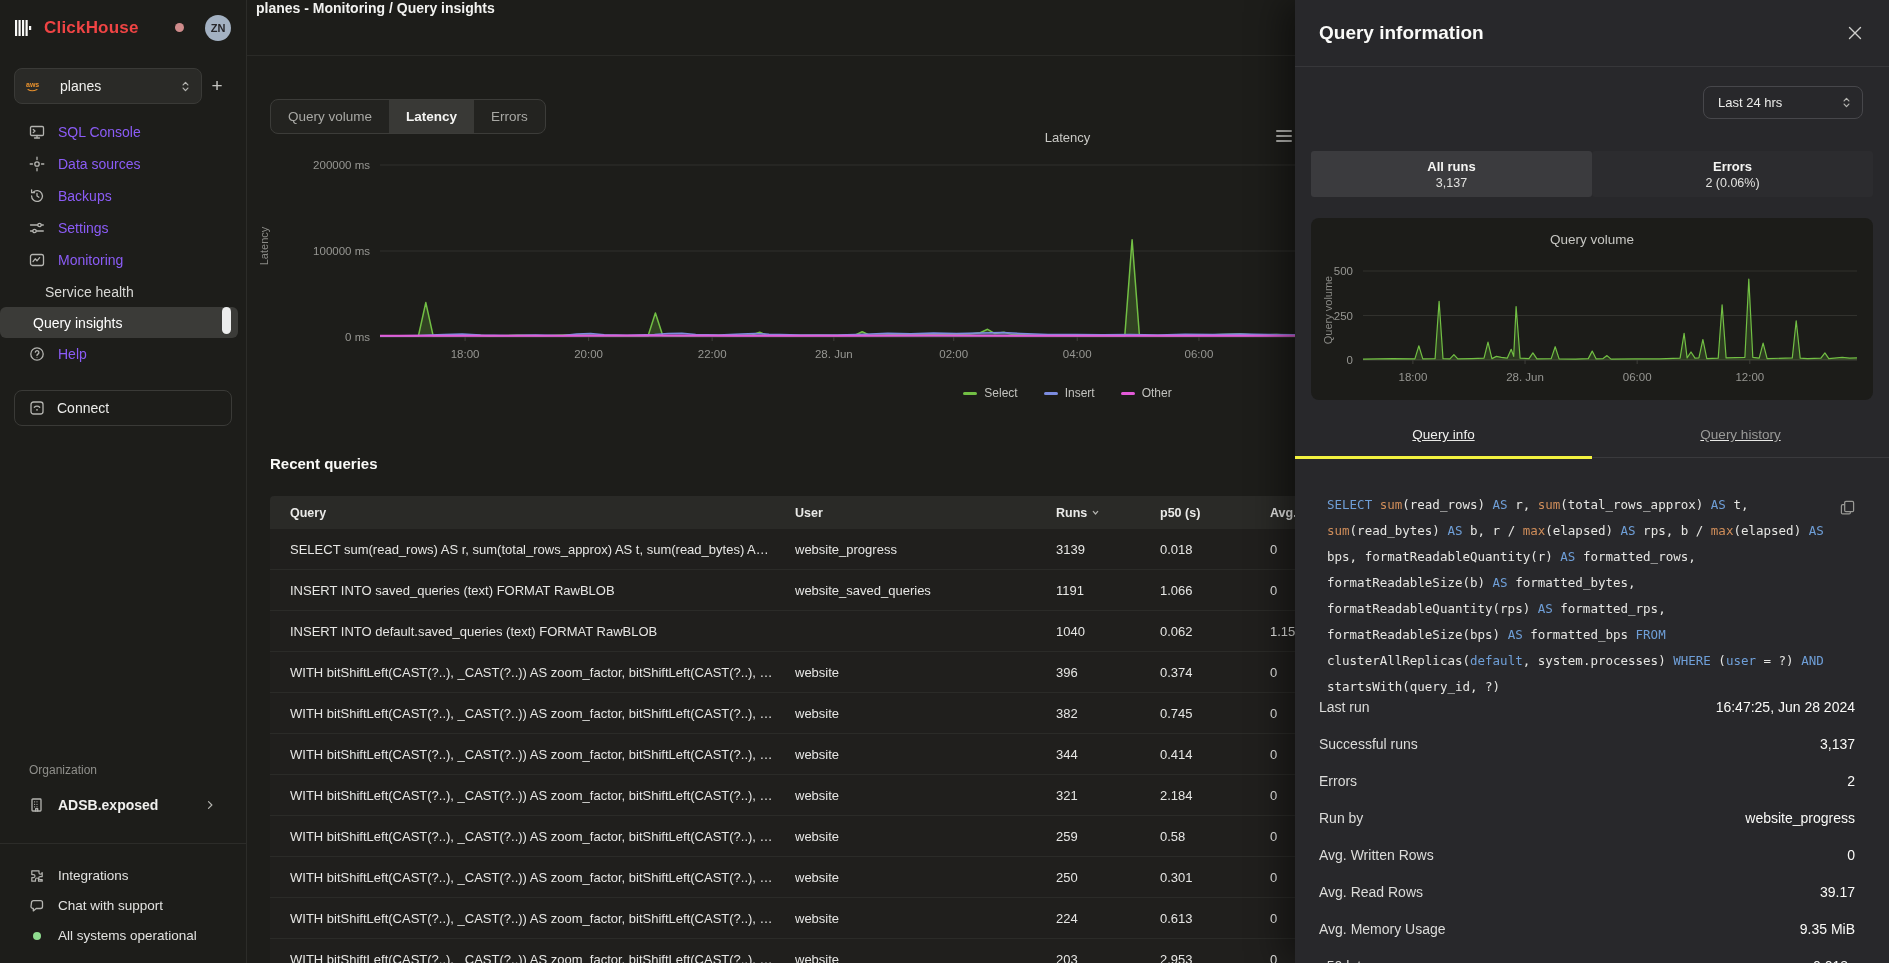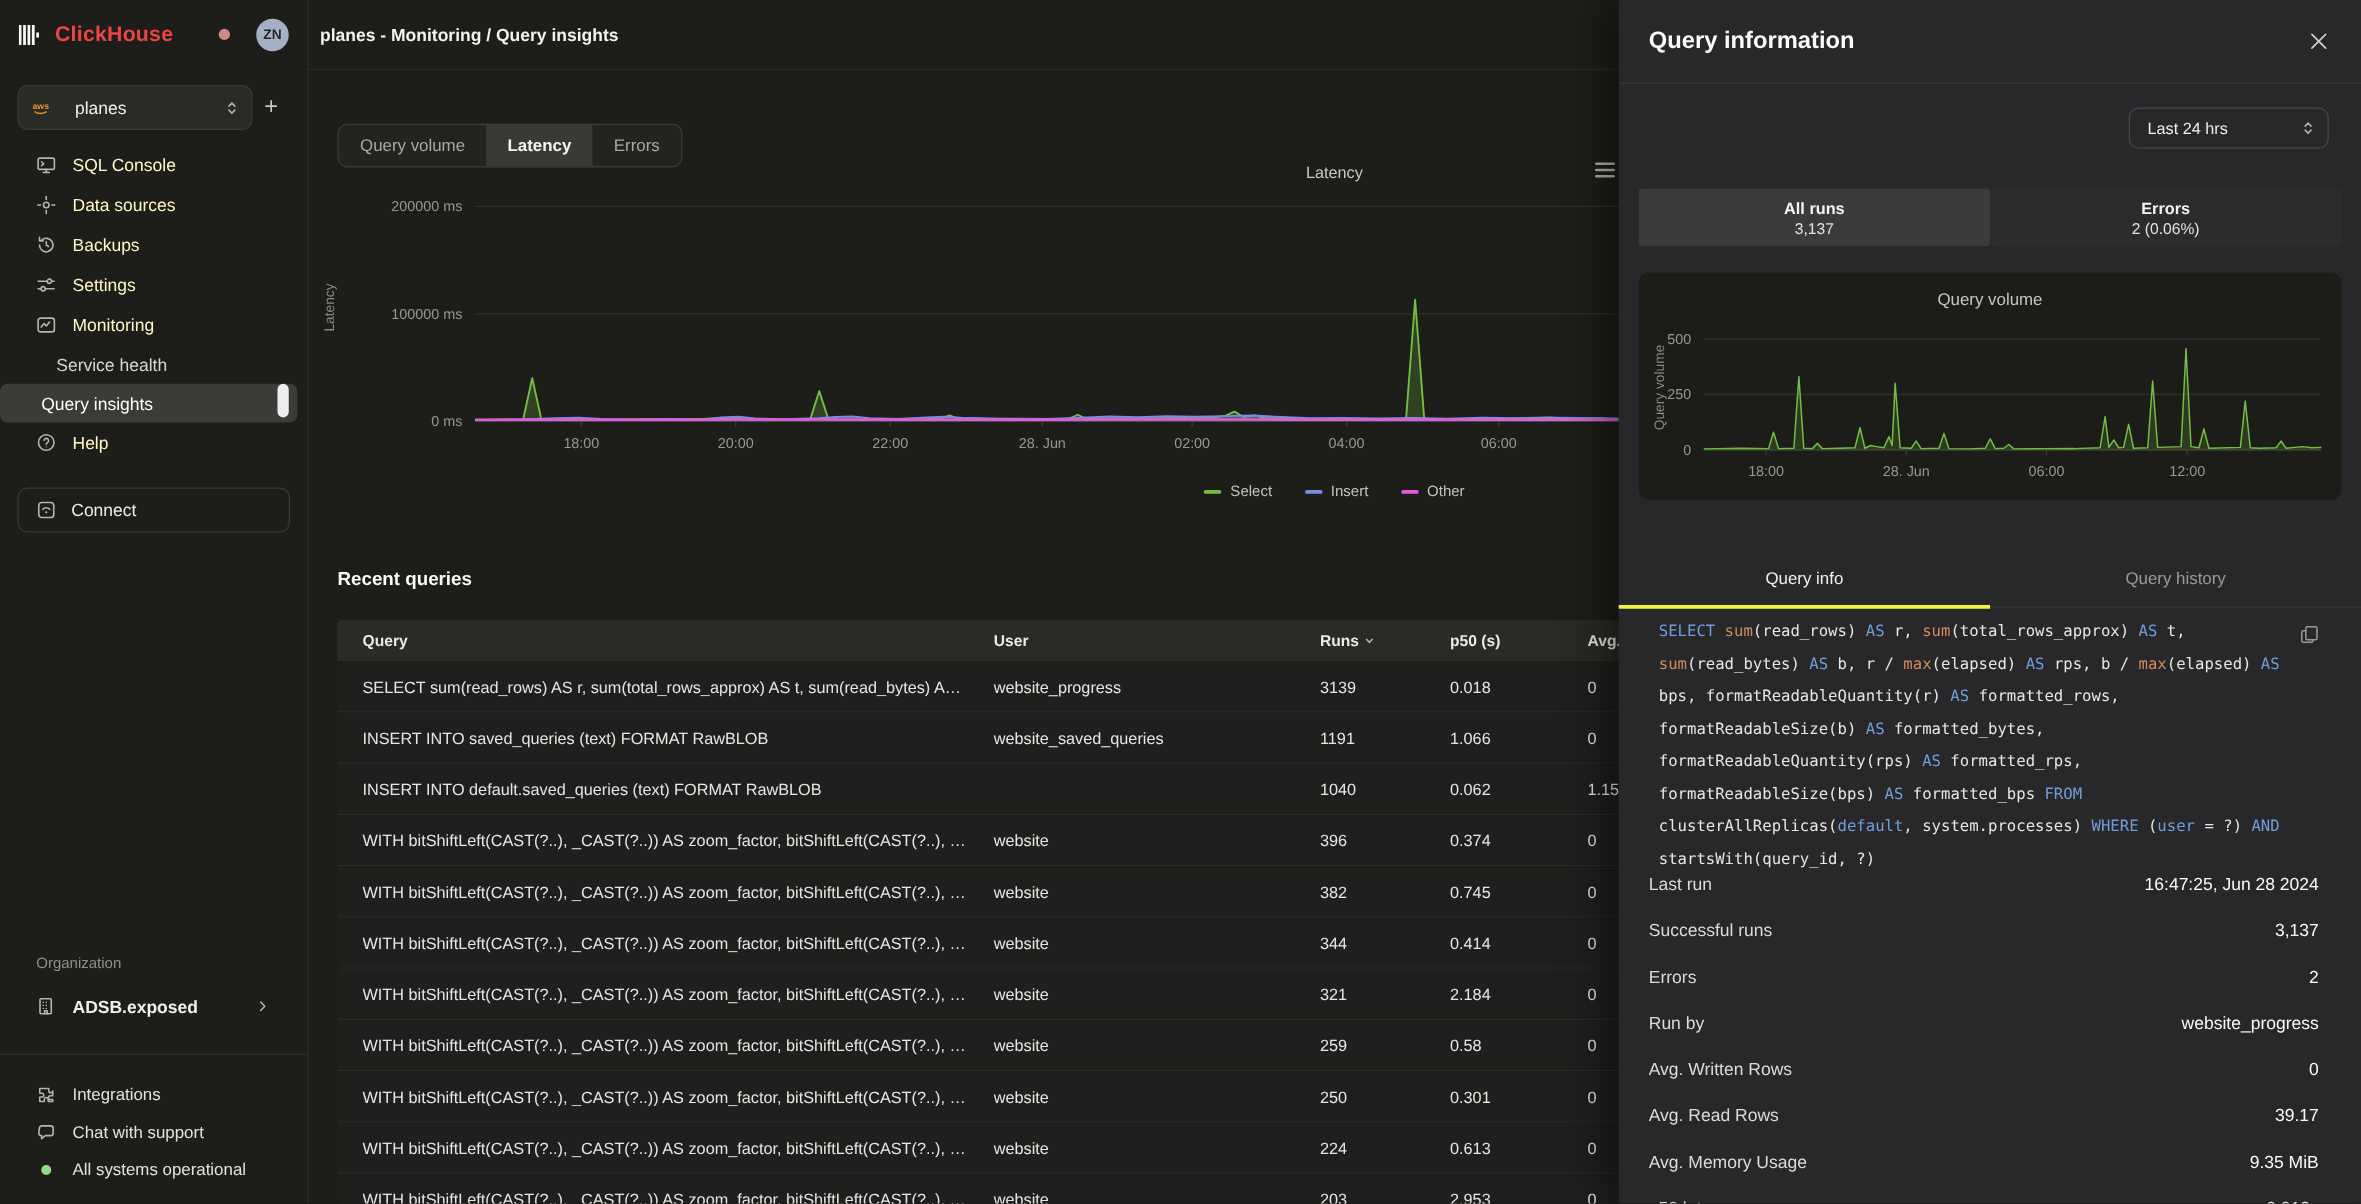--- a/index.html
+++ b/index.html
@@ -14,42 +14,42 @@
   .logo-text{font-size:17px;font-weight:700;color:#ef4444;letter-spacing:.2px;}
   .notif-dot{width:9px;height:9px;border-radius:50%;background:#cf8b8b;margin-left:auto;}
   .avatar{width:26px;height:26px;border-radius:50%;background:#a3b1c2;color:#26262a;
           font-size:11px;font-weight:700;display:flex;align-items:center;justify-content:center;margin-left:21px;}
   .project-row{display:flex;align-items:center;margin:13px 14px 12px 14px;}
   .project-select{flex:1;height:34px;background:#2a2a27;border:1px solid #3a3a37;border-radius:8px;
                   display:flex;align-items:center;padding:0 10px;gap:17px;cursor:pointer;}
   .project-name{flex:1;font-size:14px;color:#f0f0ee;}
   .plus-btn{width:30px;text-align:center;font-size:19px;color:#c5c5c1;cursor:pointer;line-height:30px;}
   .nav{margin-top:6px;}
-  .nav-item{height:32px;display:flex;align-items:center;padding-left:29px;gap:13px;cursor:pointer;color:#fef9c3;}
+  .nav-item{height:32px;display:flex;align-items:center;padding-left:29px;gap:13px;cursor:pointer;color:#8b5cf6;}
   .nav-item .ic{width:16px;height:16px;color:#b4b4b0;flex:0 0 16px;}
   .nav-sub{height:31px;display:flex;align-items:center;padding-left:45px;cursor:pointer;color:#d8d8d5;}
   .nav-sub.sel{background:#3b3b38;border-radius:6px;margin:0 8px 0 0;padding-left:33px;color:#ffffff;}
   .connect-btn{margin:20px 14px 0 14px;height:34px;border:1px solid #3a3a37;border-radius:8px;
                display:flex;align-items:center;padding-left:14px;gap:12px;cursor:pointer;color:#ececea;}
   .connect-btn .ic{width:16px;height:16px;color:#b4b4b0;}
   .org-label{position:absolute;left:29px;top:763px;font-size:12px;color:#8f8f8b;}
   .org-row{position:absolute;left:0;right:0;top:789px;height:32px;display:flex;align-items:center;
            padding:0 30px 0 29px;gap:13px;cursor:pointer;}
   .org-row .ic{width:16px;height:16px;color:#b4b4b0;}
   .org-name{flex:1;font-weight:600;font-size:14px;color:#f0f0ee;}
   .side-divider{position:absolute;left:0;right:0;top:843px;height:1px;background:#2c2c29;}
   .foot-item{position:absolute;left:0;right:0;height:31px;display:flex;align-items:center;
              padding-left:29px;gap:13px;cursor:pointer;color:#e2e2e0;font-size:13.5px;}
   .foot-item .ic{width:16px;height:16px;color:#b4b4b0;}
   .status-dot{width:8px;height:8px;border-radius:50%;background:#8fdc8f;margin:0 4px;}
   .side-thumb{position:absolute;left:222px;top:307px;width:9px;height:27px;border-radius:4.5px;
               background:#eceded;z-index:8;cursor:pointer;}
   
   .main{position:absolute;top:0;left:246px;right:0;bottom:0;}
-  .main-header{height:55px;border-bottom:1px solid #2a2a27;display:flex;align-items:center;padding-left:10px;}
+  .main-header{height:55px;border-bottom:1px solid #2a2a27;display:flex;padding-left:10px;}
   .breadcrumb{font-size:14px;font-weight:600;color:#f2f2f0;}
   .tab-group{position:absolute;left:24px;top:99px;display:flex;border:1px solid #3c3c39;border-radius:8px;
              overflow:hidden;background:#232320;}
   .tab{height:33px;line-height:33px;padding:0 17px;font-size:13.5px;color:#a8a8a4;cursor:pointer;}
   .tab.active{background:#393936;color:#f5f5f3;font-weight:600;}
   .chart-title{position:absolute;top:130px;left:0;width:1643px;text-align:center;font-size:13px;color:#c9c9c5;}
   .ylab-main{position:absolute;left:-22px;top:240px;width:80px;text-align:center;font-size:11px;color:#8a8a86;
              transform:rotate(-90deg);}
   .latency-svg{position:absolute;left:0;top:128px;}
   .legend{position:absolute;top:386px;left:0;width:1643px;display:flex;justify-content:center;gap:26px;}
@@ -77,21 +77,21 @@
   .seg-toggle{position:absolute;top:151px;left:16px;right:16px;height:46px;display:flex;}
   .seg{flex:1;display:flex;flex-direction:column;align-items:center;justify-content:center;gap:2px;cursor:pointer;
        background:#2c2c2f;border-radius:3px;}
   .seg.active{background:#3b3b3e;}
   .seg-label{font-size:13px;font-weight:700;color:#f5f5f3;}
   .seg-value{font-size:12.5px;color:#e2e2e0;}
   .mini-card{position:absolute;top:218px;left:16px;width:562px;height:182px;background:#1c1c19;border-radius:8px;}
   .mini-title{position:absolute;top:14px;left:0;width:100%;text-align:center;font-size:13.5px;color:#c6c6c2;}
   .ylab-mini{position:absolute;left:-28px;top:86px;width:90px;text-align:center;font-size:11px;color:#8a8a86;
              transform:rotate(-90deg);}
-  .panel-tabs{position:absolute;top:440px;left:0;right:0;height:45px;display:flex;border-bottom:1px solid #3a3a3d;}
+  .panel-tabs{position:absolute;top:412px;left:0;right:0;height:45px;display:flex;border-bottom:1px solid #3a3a3d;text-decoration:underline;}
   .ptab{flex:1;display:flex;align-items:center;justify-content:center;font-size:13.5px;color:#9a9a98;
         cursor:pointer;position:relative;}
   .ptab.active{color:#f0f0ee;}
   .ptab.active::after{content:"";position:absolute;left:0;right:0;bottom:-2px;height:3px;background:#f3f23f;}
   .code{position:absolute;top:492px;left:32px;right:46px;font-family:"DejaVu Sans Mono",monospace;
         font-size:12.5px;line-height:26px;color:#e6e6e3;word-break:break-word;}
   .tok-kw{color:#6f9fd8;}
   .tok-fn{color:#cf8d5a;}
   .tok-p{color:#e6e6e3;}
   .copy-btn{position:absolute;top:500px;right:34px;width:15px;height:15px;color:#9a9a96;cursor:pointer;}

